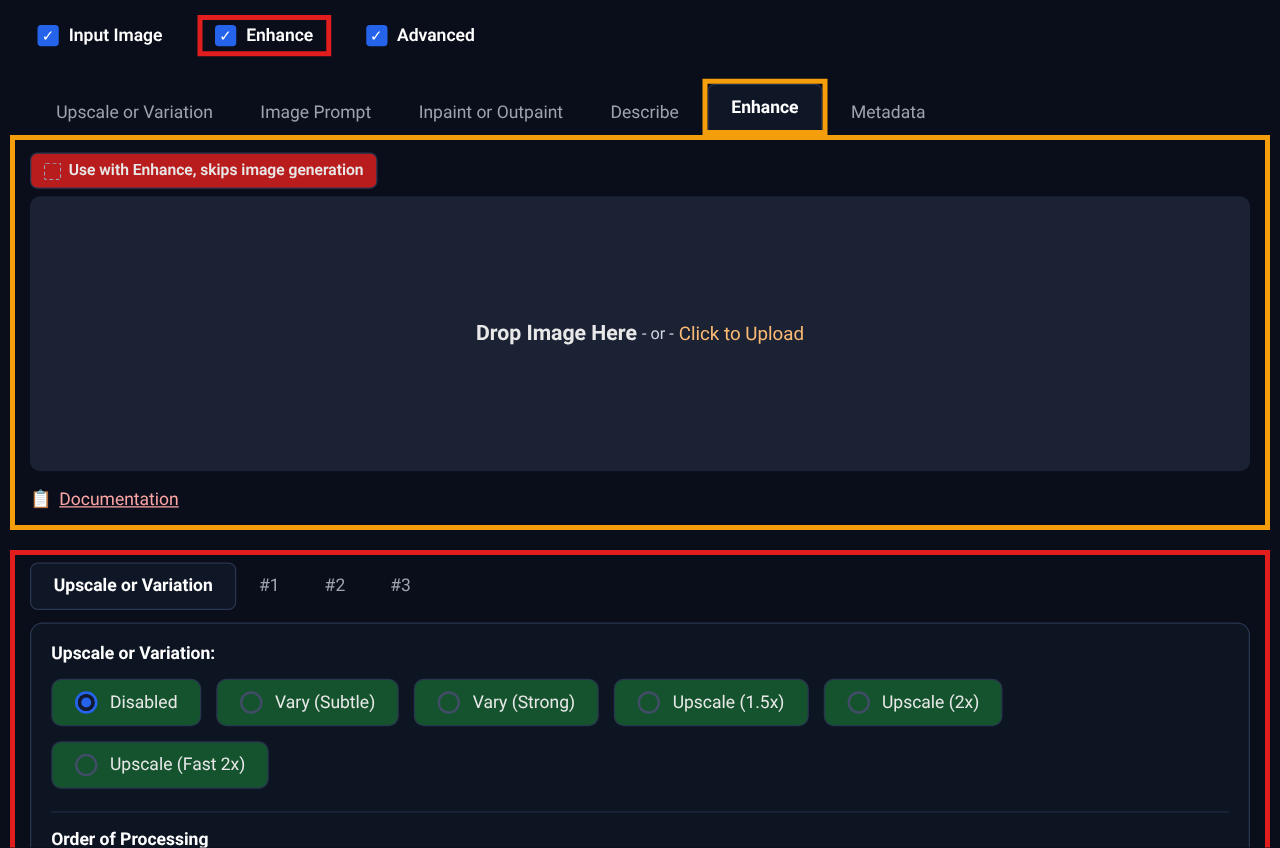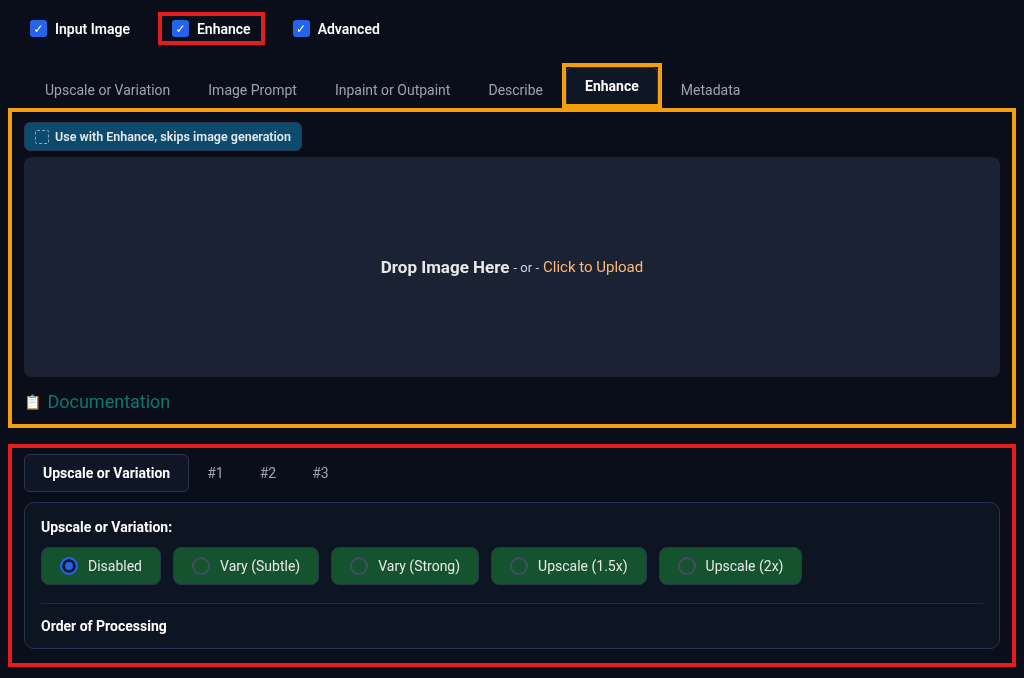--- a/index.html
+++ b/index.html
@@ -80,21 +80,21 @@
       border: 4px solid #f59e0b;
       padding: 10px 12px 12px 12px;
       margin-bottom: 16px;
     }
 
     .hint-chip {
       display:inline-flex;
       align-items:center;
       gap:6px;
       border:1px solid #2a3550;
-      background:#0c4a6e;
+      background:#b91c1c;
       padding:6px 10px;
       border-radius:6px;
       font-size:12.5px;
       font-weight:600;
       color:#e8e8e8;
       margin-bottom:6px;
     }
     .hint-chip .ic {
       width:14px;height:14px;
       border:1.5px dashed #9aa3b5;
@@ -112,21 +112,21 @@
       justify-content:center;
       gap:4px;
       cursor:pointer;
     }
     .drop-title { font-weight:700; font-size:17px; color:#e8e8e8;}
     .drop-or { font-size:13px; color:#cfd5e1;}
     .drop-click { font-weight:400; font-size:15px; color:#fdba74;}
 
     .doc-link-row { margin-top:14px; display:flex; align-items:center; gap:6px; }
     .doc-emoji { font-size:14px; }
-    .doc-link { color:#0f766e; cursor:pointer; font-size:18px; }
+    .doc-link { color:#fca5a5; text-decoration:underline; cursor:pointer; font-size:14px; }
 
     
     .panel-red {
       border: 4px solid #e11d1d;
       padding: 6px 12px 14px 12px;
     }
 
     .subtabs {
       display:flex;
       align-items:center;
@@ -251,20 +251,24 @@
         <span>Vary (Strong)</span>
       </label>
       <label class="radio-btn">
         <span class="radio-dot"></span>
         <span>Upscale (1.5x)</span>
       </label>
       <label class="radio-btn">
         <span class="radio-dot"></span>
         <span>Upscale (2x)</span>
       </label>
+      <label class="radio-btn">
+        <span class="radio-dot"></span>
+        <span>Upscale (Fast 2x)</span>
+      </label>
     </div>
 
     <div class="divider"></div>
 
     <div class="section-title" style="margin-bottom:4px;">Order of Processing</div>
 
   </div>
 
 </div>
 

